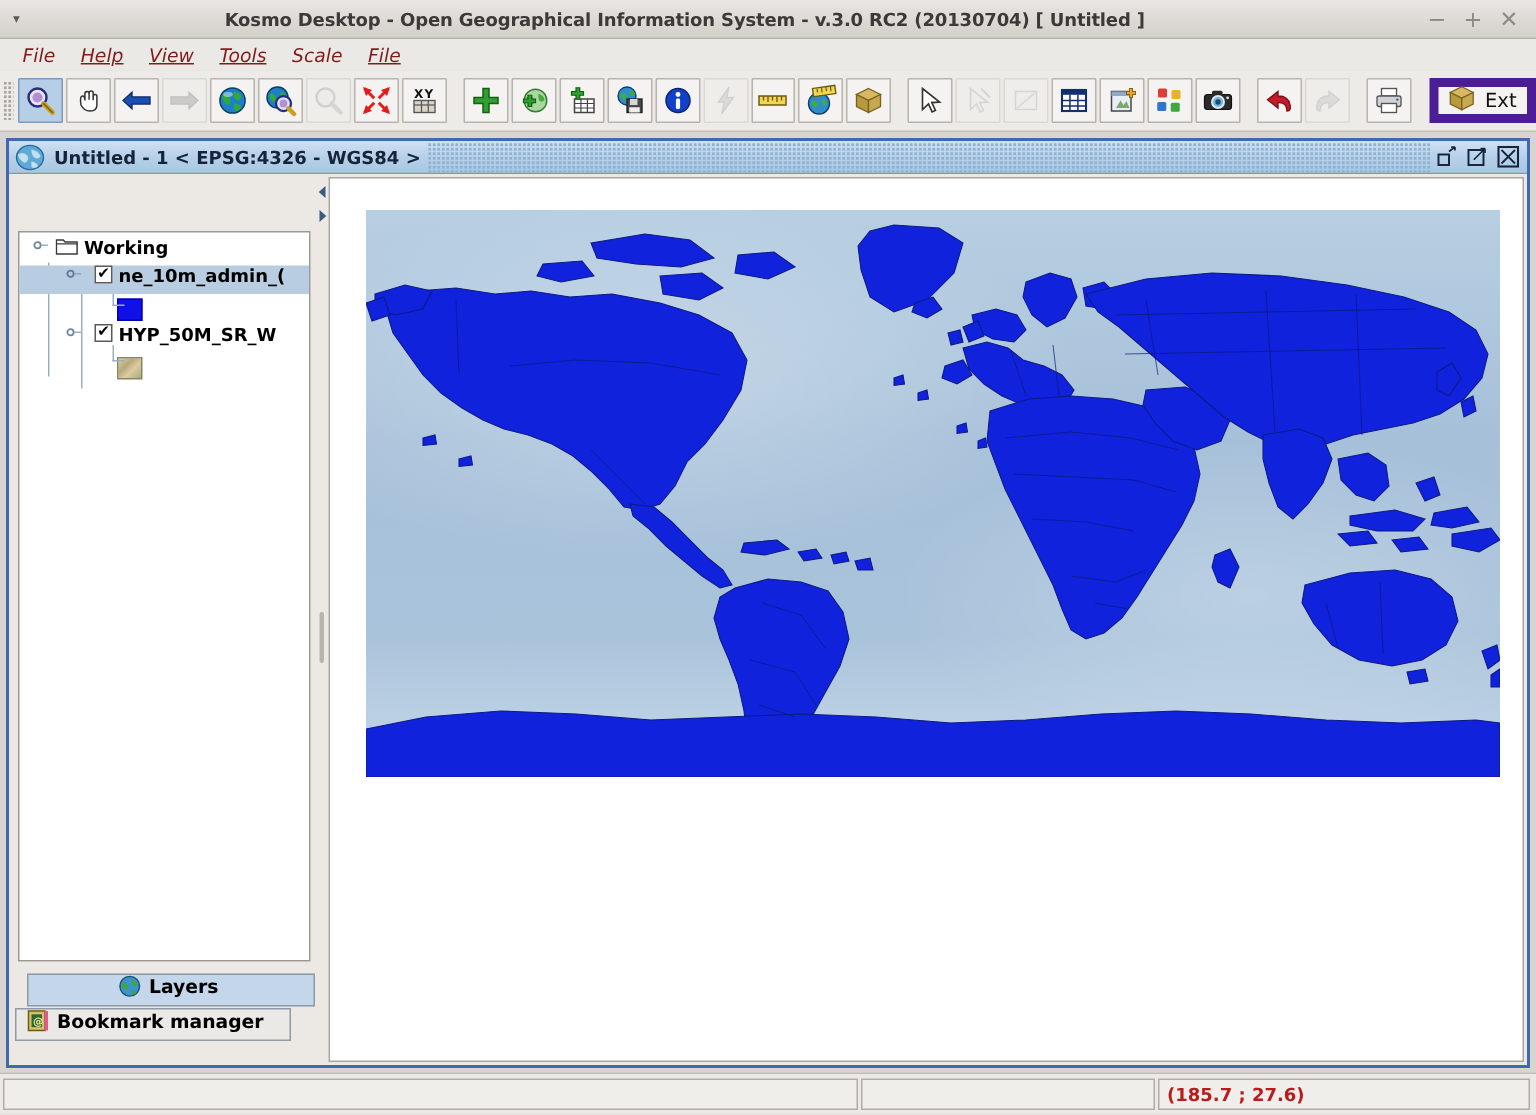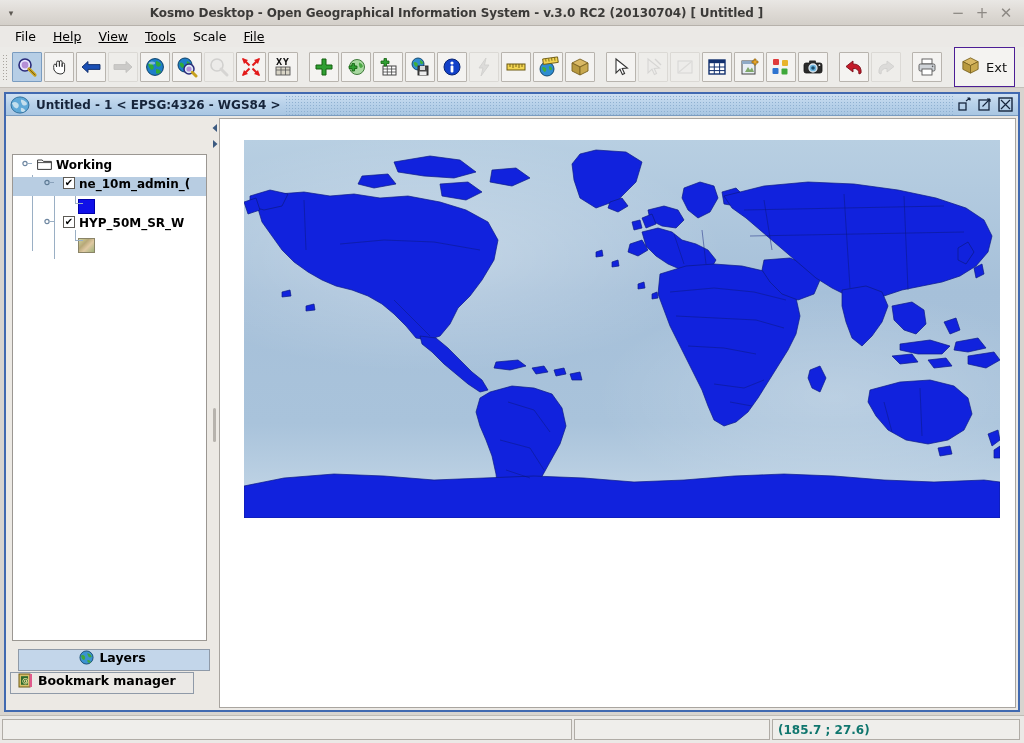--- a/index.html
+++ b/index.html
@@ -35,21 +35,21 @@
     text-align: center; line-height: 20px; cursor: default;
   }
 
   
   .menubar {
     position: absolute; left: 0; top: 26px; width: 1024px; height: 21px;
     background: #ebe9e6; display: flex; align-items: center;
     padding-left: 7px;
   }
   .menu-item {
-    font-size: 12.5px; color: #000000; padding: 2px 9px 2px 8px; cursor: default;
+    font-size: 12.5px; color: #7f1d1d; padding: 2px 9px 2px 8px; cursor: default; font-style: italic;
   }
   .menu-item u { text-decoration: underline; }
 
   
   .toolbar {
     position: absolute; left: 0; top: 47px; width: 1024px; height: 41px;
     background: #ecebe8;
     border-bottom: 1px solid #c3bfb9;
     display: flex; align-items: center;
   }
@@ -63,22 +63,22 @@
     border: 1px solid #b8b4ae; background: #f4f3f1;
     display: flex; align-items: center; justify-content: center;
     cursor: default; position: relative;
     border-radius: 1px;
   }
   .tbtn.sel { background: #b6cee6; border-color: #7a9cc0; }
   .tbtn.dis { opacity: 0.32; }
   .tsep { width: 9px; }
   .tbtn svg { display: block; }
   .extbtn {
-    height: 40px; margin-left: 2px; padding: 0 7px 0 5px;
-    border: 1px solid #4c1d95; background: #f4f3f1;
+    height: 30px; margin-left: 2px; padding: 0 7px 0 5px;
+    border: 6px solid #4c1d95; background: #f4f3f1;
     display: flex; align-items: center; gap: 5px; cursor: default;
   }
   .extbtn .lbl { font-size: 13px; color: #111; font-weight: normal; }
 
   
   .desktop {
     position: absolute; left: 0; top: 88px; width: 1024px; height: 627px;
     background: #d8d4cf;
   }
 
@@ -209,21 +209,21 @@
 
   
   .statusbar {
     position: absolute; left: 0; bottom: 0; width: 1024px; height: 28px;
     background: #ebe9e6; border-top: 1px solid #bfbbb5;
     display: flex; align-items: center; padding: 3px 2px;
   }
   .sb-cell {
     height: 21px; border: 1px solid #b0aca6; background: #efeeeb; margin-right: 2px;
     display: flex; align-items: center; padding: 0 5px;
-    font-size: 12px; font-weight: bold; color: #0f766e;
+    font-size: 12px; font-weight: bold; color: #b91c1c;
   }
   .sb-left { width: 570px; }
   .sb-mid  { width: 196px; }
   .sb-right{ flex: 1; }
 </style>
 </head>
 <body>
 
 <div id="app">
 

